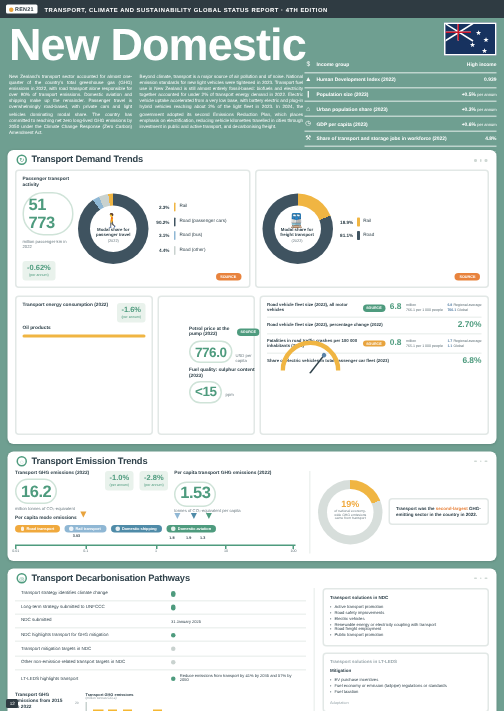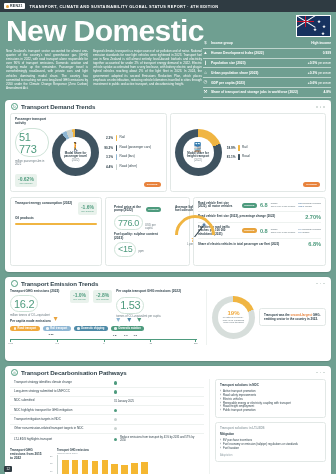--- a/index.html
+++ b/index.html
@@ -105,21 +105,21 @@
   .head-dots i { width:1.6px;height:1.6px;border-radius:50%;background:#cfd8d4;display:block; }
 
   .panel {
     border:.4px solid #e2e8e6; border-radius:2.5px; background:#fff;
   }
   .row { display:flex; gap:3px; padding:0 5px 5px 5px; }
 
   
   .bignum {
     border:.5px solid #cfe3d8; border-radius:14px; color:#4e9b7e;
-    font-size:11px; font-weight:normal; padding:1.5px 3px; display:inline-block;
+    font-size:11px; font-weight:bold; padding:1.5px 3px; display:inline-block;
     letter-spacing:-.3px;
   }
   .bignum.sm { font-size:9px; }
   .stat-label { font-size:3.2px; line-height:3.9px; font-weight:bold; color:#30424b; }
   .stat-sub   { font-size:2.8px; line-height:3.4px; color:#6b7a80; }
   .pill {
     display:inline-flex;flex-direction:column;align-items:center;
     background:#e9f2ec;border-radius:2px;padding:2px 3px;color:#4e9b7e;
   }
   .pill .v { font-size:5px;font-weight:bold; }
@@ -393,21 +393,21 @@
           </div>
           <div class="pill">
             <span class="v">-1.6%</span>
             <span class="t">(per annum)</span>
           </div>
         </div>
         <div class="stat-label" style="margin-top:2px">Oil products</div>
         <div style="height:2px;background:#f0b542;border-radius:1px;margin-top:3px"></div>
       </div>
 
-      <div class="panel" style="width:85px;padding:8px;display:flex;gap:14px">
+      <div class="panel" style="width:65px;padding:20px;display:flex;gap:14px">
         <div style="flex:1">
           <div style="display:flex;align-items:center;gap:2px">
             <span class="stat-label" style="flex:1">Petrol price at the pump (2022)</span>
             <span class="tag">SOURCE</span>
           </div>
           <div style="display:flex;align-items:baseline;gap:2px;margin:2px 0">
             <span class="bignum sm">776.0</span>
             <span class="stat-sub" style="width:16px">USD per capita</span>
           </div>
           <div class="stat-label">Fuel quality: sulphur content (2023)</div>
@@ -474,21 +474,21 @@
     <div class="card-head">
       <span class="hico">◌</span>
       <span class="card-title">Transport Emission Trends</span>
       <span class="head-dots">
           <i></i>
           <i></i>
           <i></i>
         </span>
     </div>
 
-    <div style="display:flex;padding:0 5px 16px 5px;gap:4px">
+    <div style="display:flex;padding:0 5px 5px 5px;gap:4px">
       <div style="flex:1">
         <div style="display:flex;gap:4px;align-items:flex-start">
           <div style="width:56px">
             <div class="stat-label">Transport GHG emissions (2022)</div>
             <div style="display:flex;align-items:baseline;gap:2px;margin-top:2px">
               <span class="bignum">16.2</span>
             </div>
             <div class="stat-sub" style="margin-top:1.5px">million tonnes of CO₂-equivalent</div>
           </div>
           <div class="pill">

